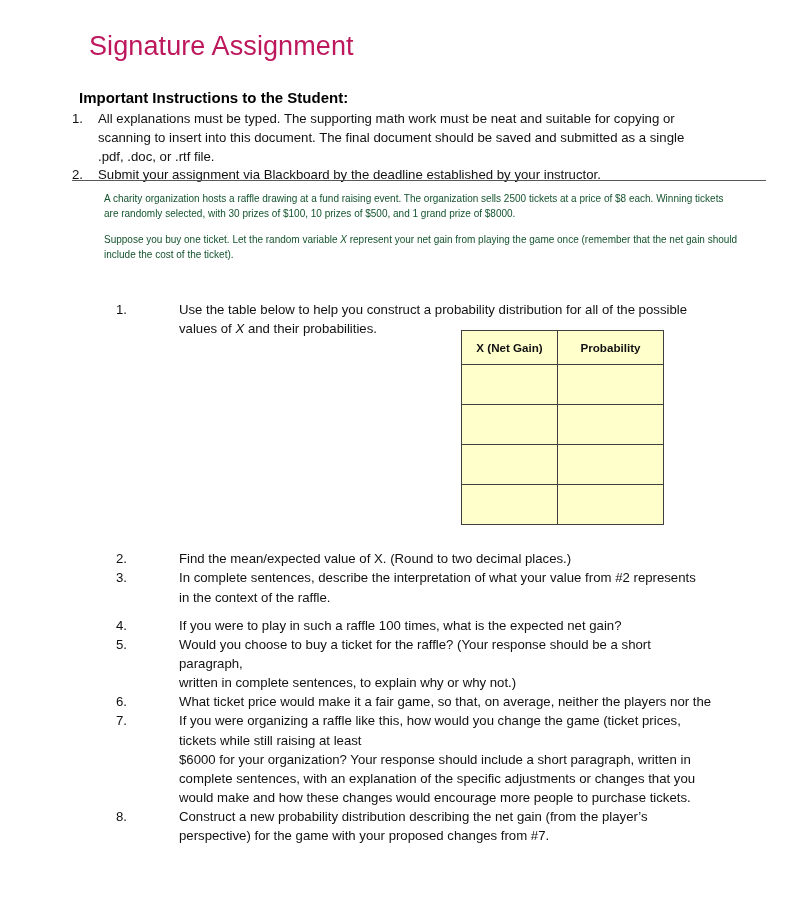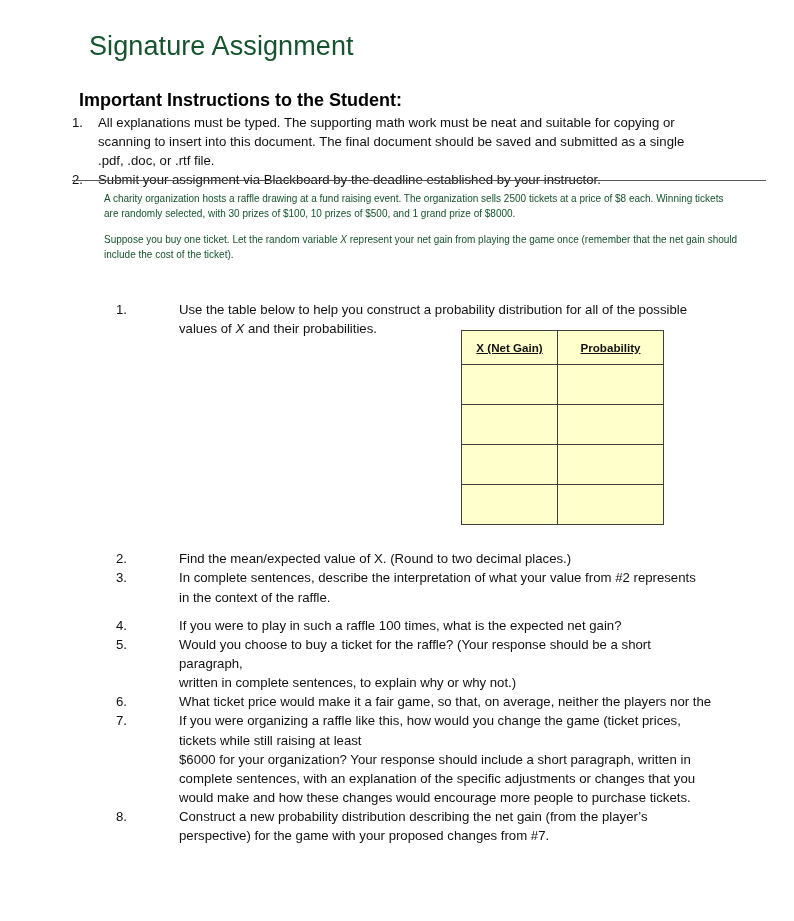--- a/index.html
+++ b/index.html
@@ -25,34 +25,34 @@
   }
 
   
   .doc-title {
     position: absolute;
     left: 89px;
     top: 31px;
     font-size: 27px;
     font-weight: 400;
     letter-spacing: 0.1px;
-    color: #14532d;
+    color: #be185d;
     line-height: 1.15;
     white-space: nowrap;
   }
 
   
   .instructions {
     position: absolute;
     left: 72px;
     top: 88px;
     width: 640px;
   }
   .instr-heading {
-    font-size: 18px;
+    font-size: 15px;
     font-weight: bold;
     color: #000000;
     margin: 0 0 2px 7px;
     line-height: 1.35;
   }
   .instr-list {
     margin: 0;
     padding: 0;
     list-style: none;
   }
@@ -144,21 +144,20 @@
 
   
   .prob-table-wrap {
     position: absolute;
     left: 461px;
     top: 330px;
   }
   table.prob-table {
     border-collapse: collapse;
     table-layout: fixed;
-    text-decoration: underline;
   }
   table.prob-table td,
   table.prob-table th {
     background: #ffffcc;
     border: 1.6px solid #3f3f3f;
     padding: 0;
     margin: 0;
   }
   table.prob-table th {
     height: 33px;

